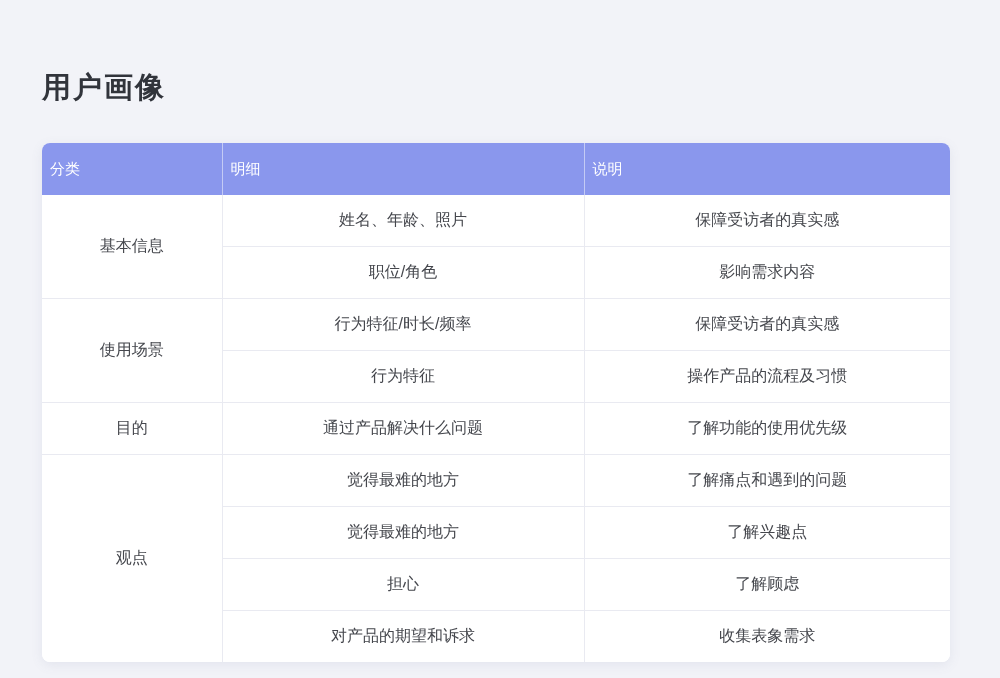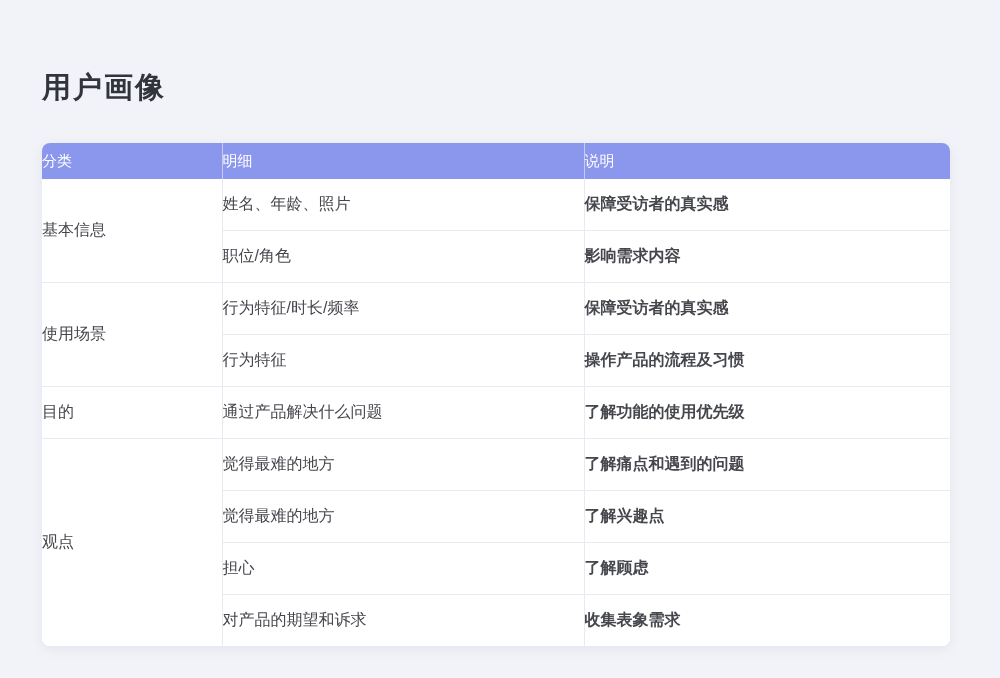--- a/index.html
+++ b/index.html
@@ -44,40 +44,41 @@
   col.col-detail   { width: 362px; }
   col.col-desc     { width: 366px; }
 
   .persona-table thead th {
     height: 36px;
     background: #8A97ED;
     color: #FFFFFF;
     font-size: 15px;
     font-weight: 400;
     text-align: left;
-    padding: 0;
+    padding: 8px;
     vertical-align: middle;
   }
   th.h-category { padding-left: 43px; }
   th.h-detail   { padding-left: 82px; border-left: 1px solid rgba(244,245,252,0.55); }
   th.h-desc     { padding-left: 76px; border-left: 1px solid rgba(244,245,252,0.55); }
 
   .persona-table tbody td {
     height: 51px;
     background: #FFFFFF;
     color: #45474D;
     font-size: 16px;
     vertical-align: middle;
     padding: 0;
     border-top: 1px solid #E9EAF1;
+    text-align: center;
   }
   .persona-table tbody tr:first-child td { border-top: none; }
   td.cell-category { padding-left: 43px; margin-top: 40px; }
   td.cell-detail   { padding-left: 82px; border-left: 1px solid #E9EAF1; }
-  td.cell-desc     { padding-left: 76px; border-left: 1px solid #E9EAF1; font-weight: bold; }
+  td.cell-desc     { padding-left: 76px; border-left: 1px solid #E9EAF1; }
 </style>
 </head>
 <body>
 
 <h1 class="page-title">用户画像</h1>
 
 <div class="table-card">
   <table class="persona-table">
     <colgroup>
       <col class="col-category">

